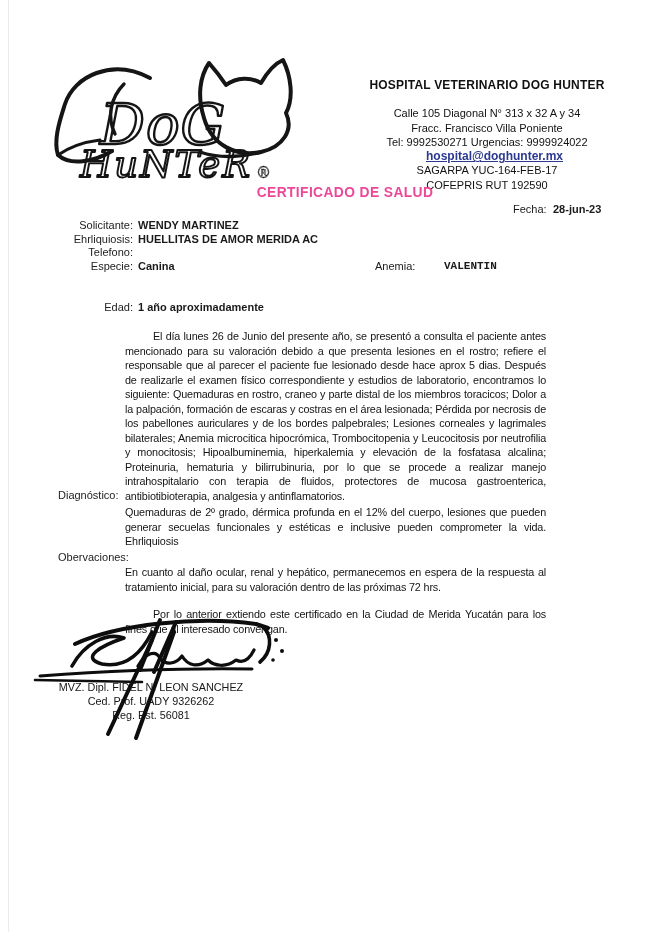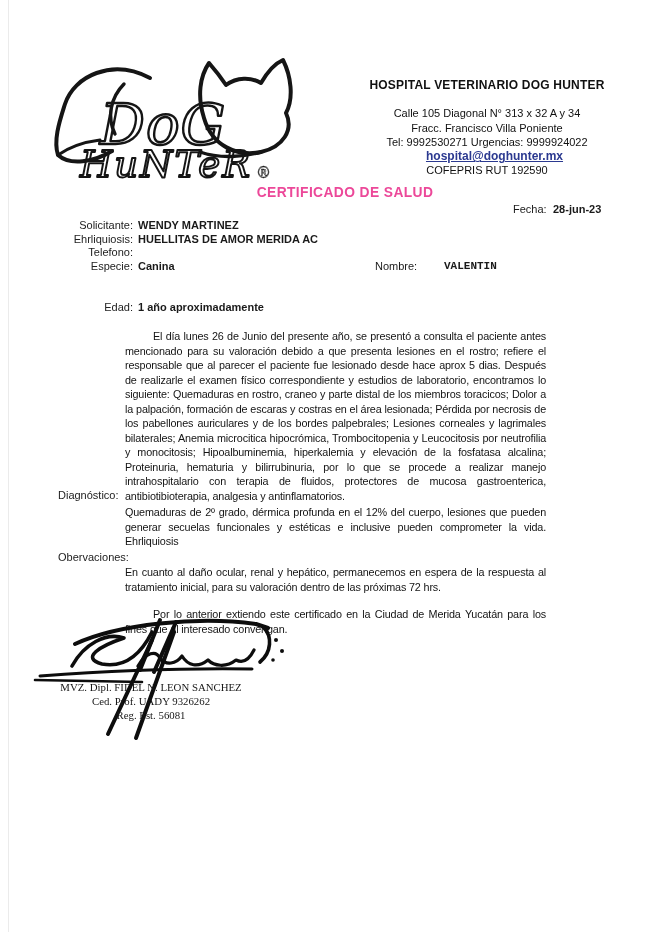--- a/index.html
+++ b/index.html
@@ -38,21 +38,21 @@
   
   .para {
     position:absolute; left:125px; width:421px;
     font-size:10.8px; line-height:14.55px; letter-spacing:-0.15px;
     text-align:justify; color:#141414;
   }
   .indent { text-indent:28px; }
   .sec-label { position:absolute; left:58px; font-size:11px; color:#222;text-align:center; }
   
   .sig-svg { position:absolute; left:28px; top:614px; width:300px; height:128px; }
-  .sig-line { position:absolute; left:35px; width:232px; text-align:center; font-size:10.8px; color:#161616; white-space:nowrap;font-family:Liberation Serif, serif; }
+  .sig-line { position:absolute; left:35px; width:232px; text-align:center; font-size:10.8px; color:#161616; white-space:nowrap; }
 </style>
 </head>
 <body>
 
 <div class="page">
   <div class="scan-edge"></div>
 
   <div class="logo-wrap">
     <svg viewBox="0 0 248 126" width="248" height="126">
       <g fill="none" stroke="#151515" stroke-linecap="round" stroke-linejoin="round">
@@ -70,20 +70,21 @@
       </g>
     </svg>
   </div>
 
   <div class="hdr">
     <div class="h-name">HOSPITAL VETERINARIO DOG HUNTER</div>
     <div>Calle 105 Diagonal N° 313 x 32 A y 34</div>
     <div>Fracc. Francisco Villa Poniente</div>
     <div>Tel: 9992530271 Urgencias: 9999924022</div>
     <div><a href="#" class="h-email">hospital@doghunter.mx</a></div>
+    <div>SAGARPA YUC-164-FEB-17</div>
     <div>COFEPRIS RUT 192590</div>
   </div>
 
   <div class="doc-title">CERTIFICADO DE SALUD</div>
   <div class="date-row">
     <span class="date-label">Fecha:</span>
     <span class="date-value">28-jun-23</span>
   </div>
 
   <div class="info-row" style="top:219px">
@@ -94,21 +95,21 @@
     <span class="info-label">Ehrliquiosis:</span>
     <span class="info-value">HUELLITAS DE AMOR MERIDA AC</span>
   </div>
   <div class="info-row" style="top:246px">
     <span class="info-label">Telefono:</span>
     <span class="info-value"></span>
   </div>
   <div class="info-row" style="top:260px">
     <span class="info-label">Especie:</span>
     <span class="info-value">Canina</span>
-    <span class="name-label">Nombre:</span>
+    <span class="name-label">Anemia:</span>
     <span class="name-value">VALENTIN</span>
   </div>
   <div class="info-row" style="top:301px">
     <span class="info-label">Edad:</span>
     <span class="info-value">1 año aproximadamente</span>
   </div>
 
   <div class="para indent" style="top:329px">El día lunes 26 de Junio del presente año, se presentó a consulta el paciente antes mencionado para su valoración debido a que presenta lesiones en el rostro; refiere el responsable que al parecer el paciente fue lesionado desde hace aprox 5 dias. Después de realizarle el examen físico correspondiente y estudios de laboratorio, encontramos lo siguiente: Quemaduras en rostro, craneo y parte distal de los miembros toracicos; Dolor a la palpación, formación de escaras y costras en el área lesionada; Pérdida por necrosis de los pabellones auriculares y de los bordes palpebrales; Lesiones corneales y lagrimales bilaterales; Anemia microcitica hipocrómica, Trombocitopenia y Leucocitosis por neutrofilia y monocitosis; Hipoalbuminemia, hiperkalemia y elevación de la fosfatasa alcalina; Proteinuria, hematuria y bilirrubinuria, por lo que se procede a realizar manejo intrahospitalario con terapia de fluidos, protectores de mucosa gastroenterica, antibiotibioterapia, analgesia y antinflamatorios.</div>
 
   <div class="sec-label" style="top:489px">Diagnóstico:</div>

